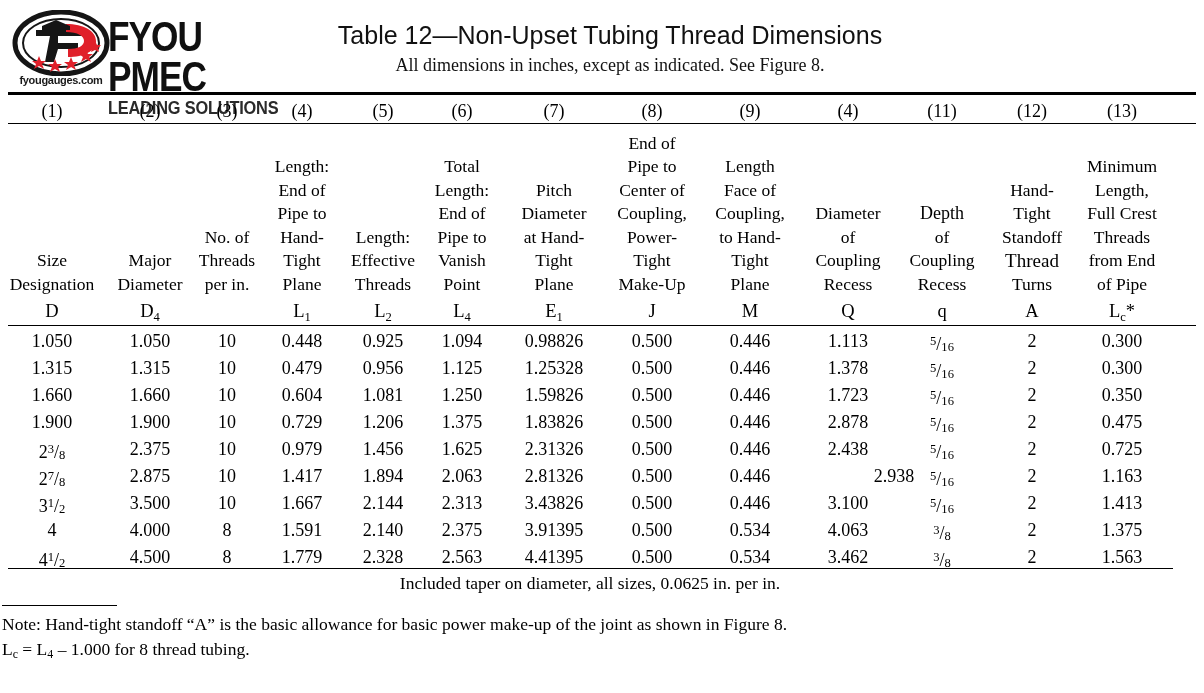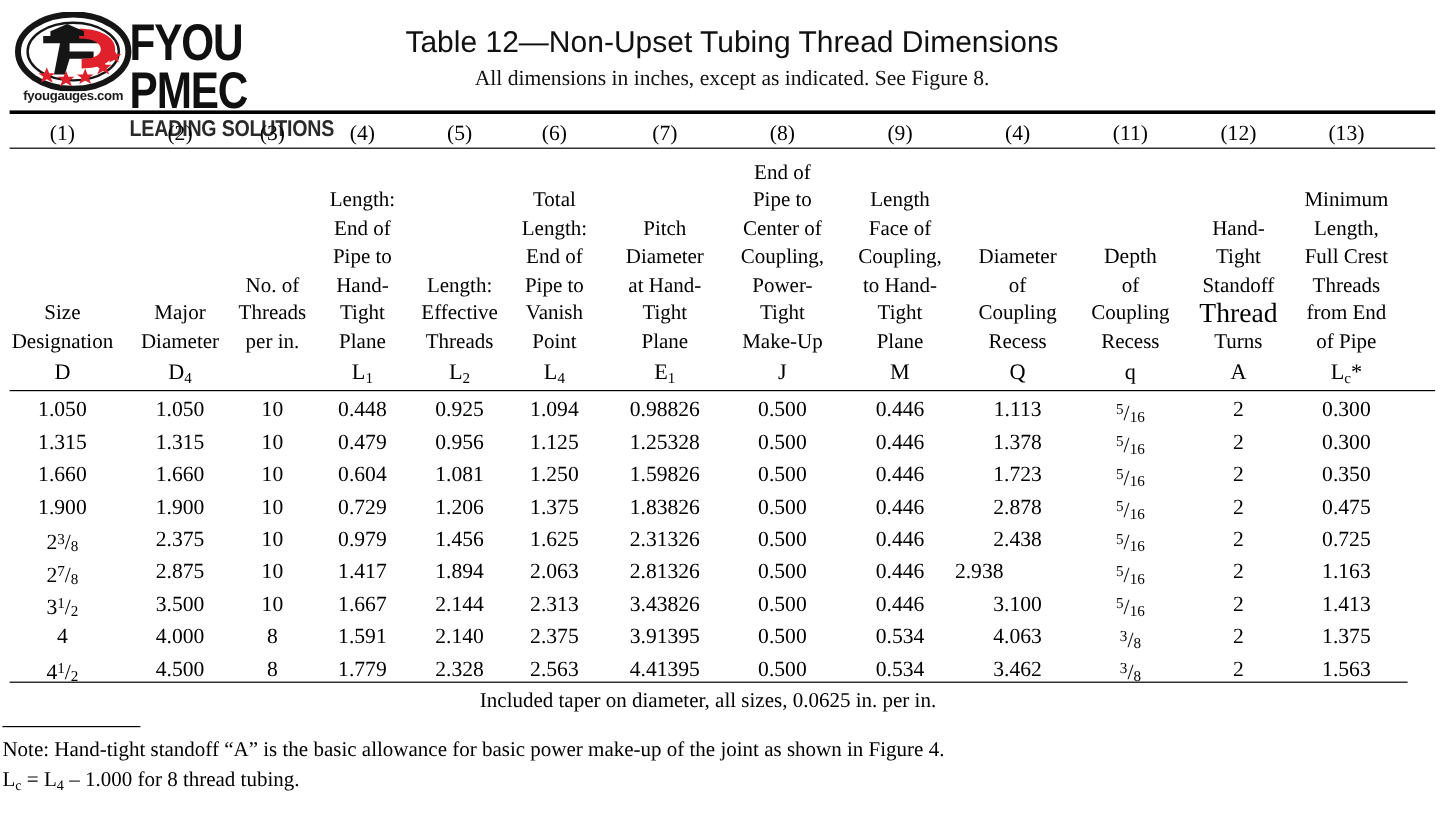--- a/index.html
+++ b/index.html
@@ -352,21 +352,21 @@
           <div style="font-size: 17.5px; line-height: 23.5px; white-space: nowrap;">Coupling</div>
           <div style="font-size: 17.5px; line-height: 23.5px; white-space: nowrap;">Recess</div>
         </div>
         <div class="hdr-sym">q</div>
       </div>
       <div class="hdr-wrap" style="left: 984px; width: 96px;">
         <div class="hdr-lines">
           <div style="font-size: 17.5px; line-height: 23.5px; white-space: nowrap;">Hand-</div>
           <div style="font-size: 17.5px; line-height: 23.5px; white-space: nowrap;">Tight</div>
           <div style="font-size: 17.5px; line-height: 23.5px; white-space: nowrap;">Standoff</div>
-          <div style="font-size: 23px; line-height: 23.5px; white-space: nowrap;">Thread</div>
+          <div style="font-size: 19px; line-height: 23.5px; white-space: nowrap;">Thread</div>
           <div style="font-size: 17.5px; line-height: 23.5px; white-space: nowrap;">Turns</div>
         </div>
         <div class="hdr-sym">A</div>
       </div>
       <div class="hdr-wrap" style="left: 1068px; width: 108px;">
         <div class="hdr-lines">
           <div style="font-size: 17.5px; line-height: 23.5px; white-space: nowrap;">Minimum</div>
           <div style="font-size: 17.5px; line-height: 23.5px; white-space: nowrap;">Length,</div>
           <div style="font-size: 17.5px; line-height: 23.5px; white-space: nowrap;">Full Crest</div>
           <div style="font-size: 17.5px; line-height: 23.5px; white-space: nowrap;">Threads</div>
@@ -455,21 +455,21 @@
       <div class="datarow" style="top: 463px;">
         <div class="datacell" style="left: -7px; width: 118px;">2<span class="frac"><span class="n">7</span><span class="s">/</span><span class="d">8</span></span></div>
         <div class="datacell" style="left: 102px; width: 96px;">2.875</div>
         <div class="datacell" style="left: 184px; width: 86px;">10</div>
         <div class="datacell" style="left: 261px; width: 82px;">1.417</div>
         <div class="datacell" style="left: 336px; width: 94px;">1.894</div>
         <div class="datacell" style="left: 418px; width: 88px;">2.063</div>
         <div class="datacell" style="left: 504px; width: 100px;">2.81326</div>
         <div class="datacell" style="left: 600px; width: 104px;">0.500</div>
         <div class="datacell" style="left: 700px; width: 100px;">0.446</div>
-        <div class="datacell" style="left: 765px; width: 102px;">2.938</div>
+        <div class="datacell" style="left: 843px; width: 102px;">2.938</div>
         <div class="datacell" style="left: 894px; width: 96px;"><span class="frac"><span class="n">5</span><span class="s">/</span><span class="d">16</span></span></div>
         <div class="datacell" style="left: 984px; width: 96px;">2</div>
         <div class="datacell" style="left: 1068px; width: 108px;">1.163</div>
       </div>
       <div class="datarow" style="top: 490px;">
         <div class="datacell" style="left: -7px; width: 118px;">3<span class="frac"><span class="n">1</span><span class="s">/</span><span class="d">2</span></span></div>
         <div class="datacell" style="left: 102px; width: 96px;">3.500</div>
         <div class="datacell" style="left: 184px; width: 86px;">10</div>
         <div class="datacell" style="left: 261px; width: 82px;">1.667</div>
         <div class="datacell" style="left: 336px; width: 94px;">2.144</div>
@@ -511,15 +511,15 @@
         <div class="datacell" style="left: 894px; width: 96px;"><span class="frac"><span class="n">3</span><span class="s">/</span><span class="d">8</span></span></div>
         <div class="datacell" style="left: 984px; width: 96px;">2</div>
         <div class="datacell" style="left: 1068px; width: 108px;">1.563</div>
       </div>
     </div>
 </div>
 
 <div id="taper-note">Included taper on diameter, all sizes, 0.0625 in. per in.</div>
 
 <div id="notes">
-  <div class="note-line">Note: Hand-tight standoff “A” is the basic allowance for basic power make-up of the joint as shown in Figure 4.</div>
+  <div class="note-line">Note: Hand-tight standoff “A” is the basic allowance for basic power make-up of the joint as shown in Figure 8.</div>
   <div class="note-line">L<sub>c</sub> = L<sub>4</sub> – 1.000 for 8 thread tubing.</div>
 </div>
 
 </body></html>

